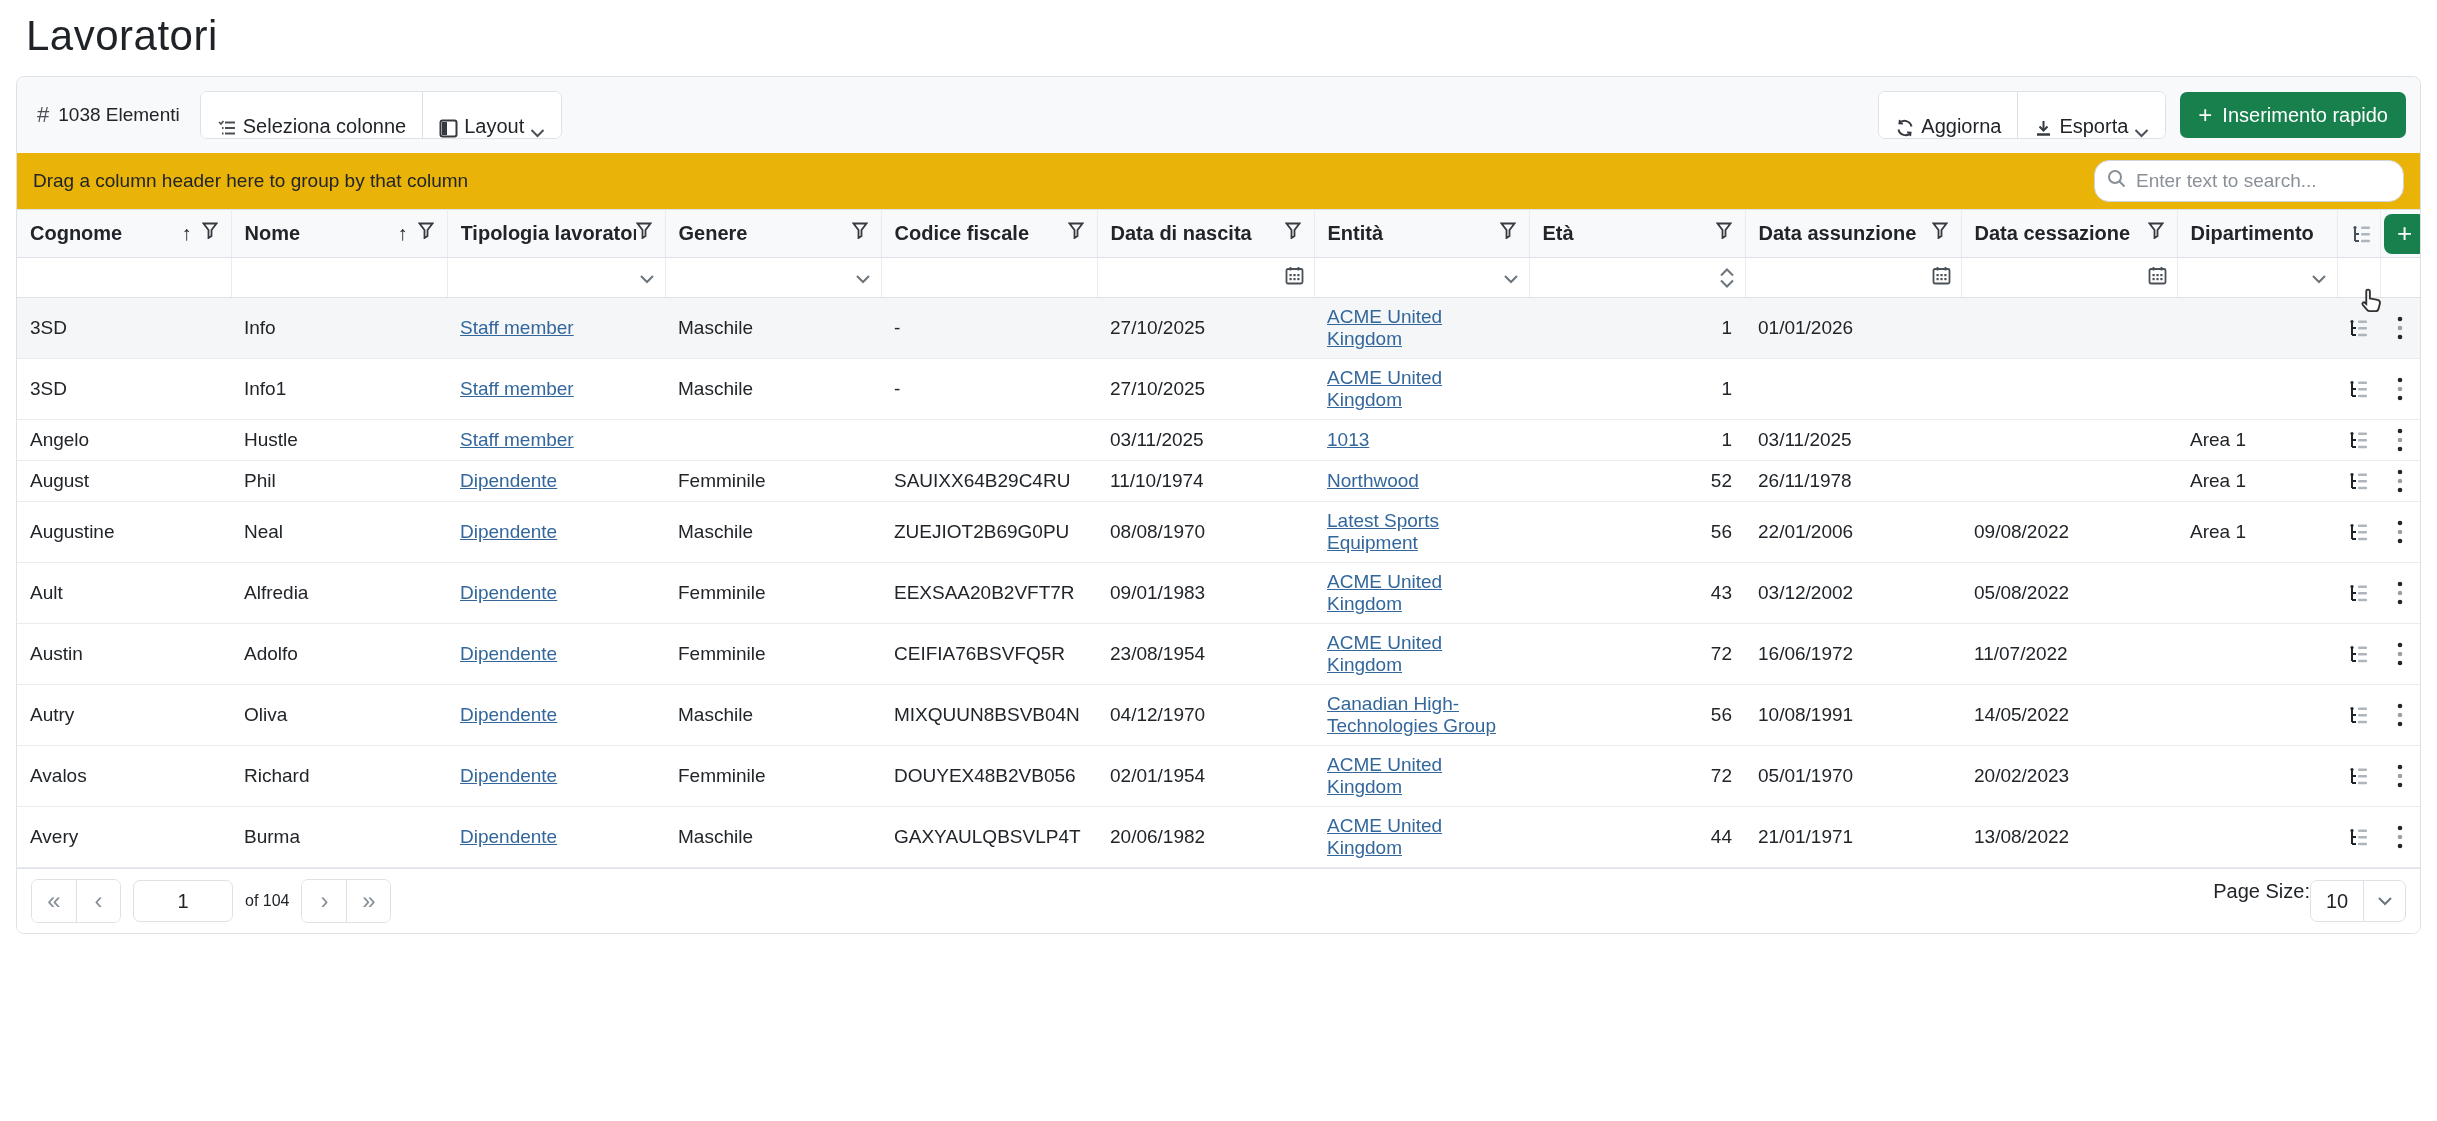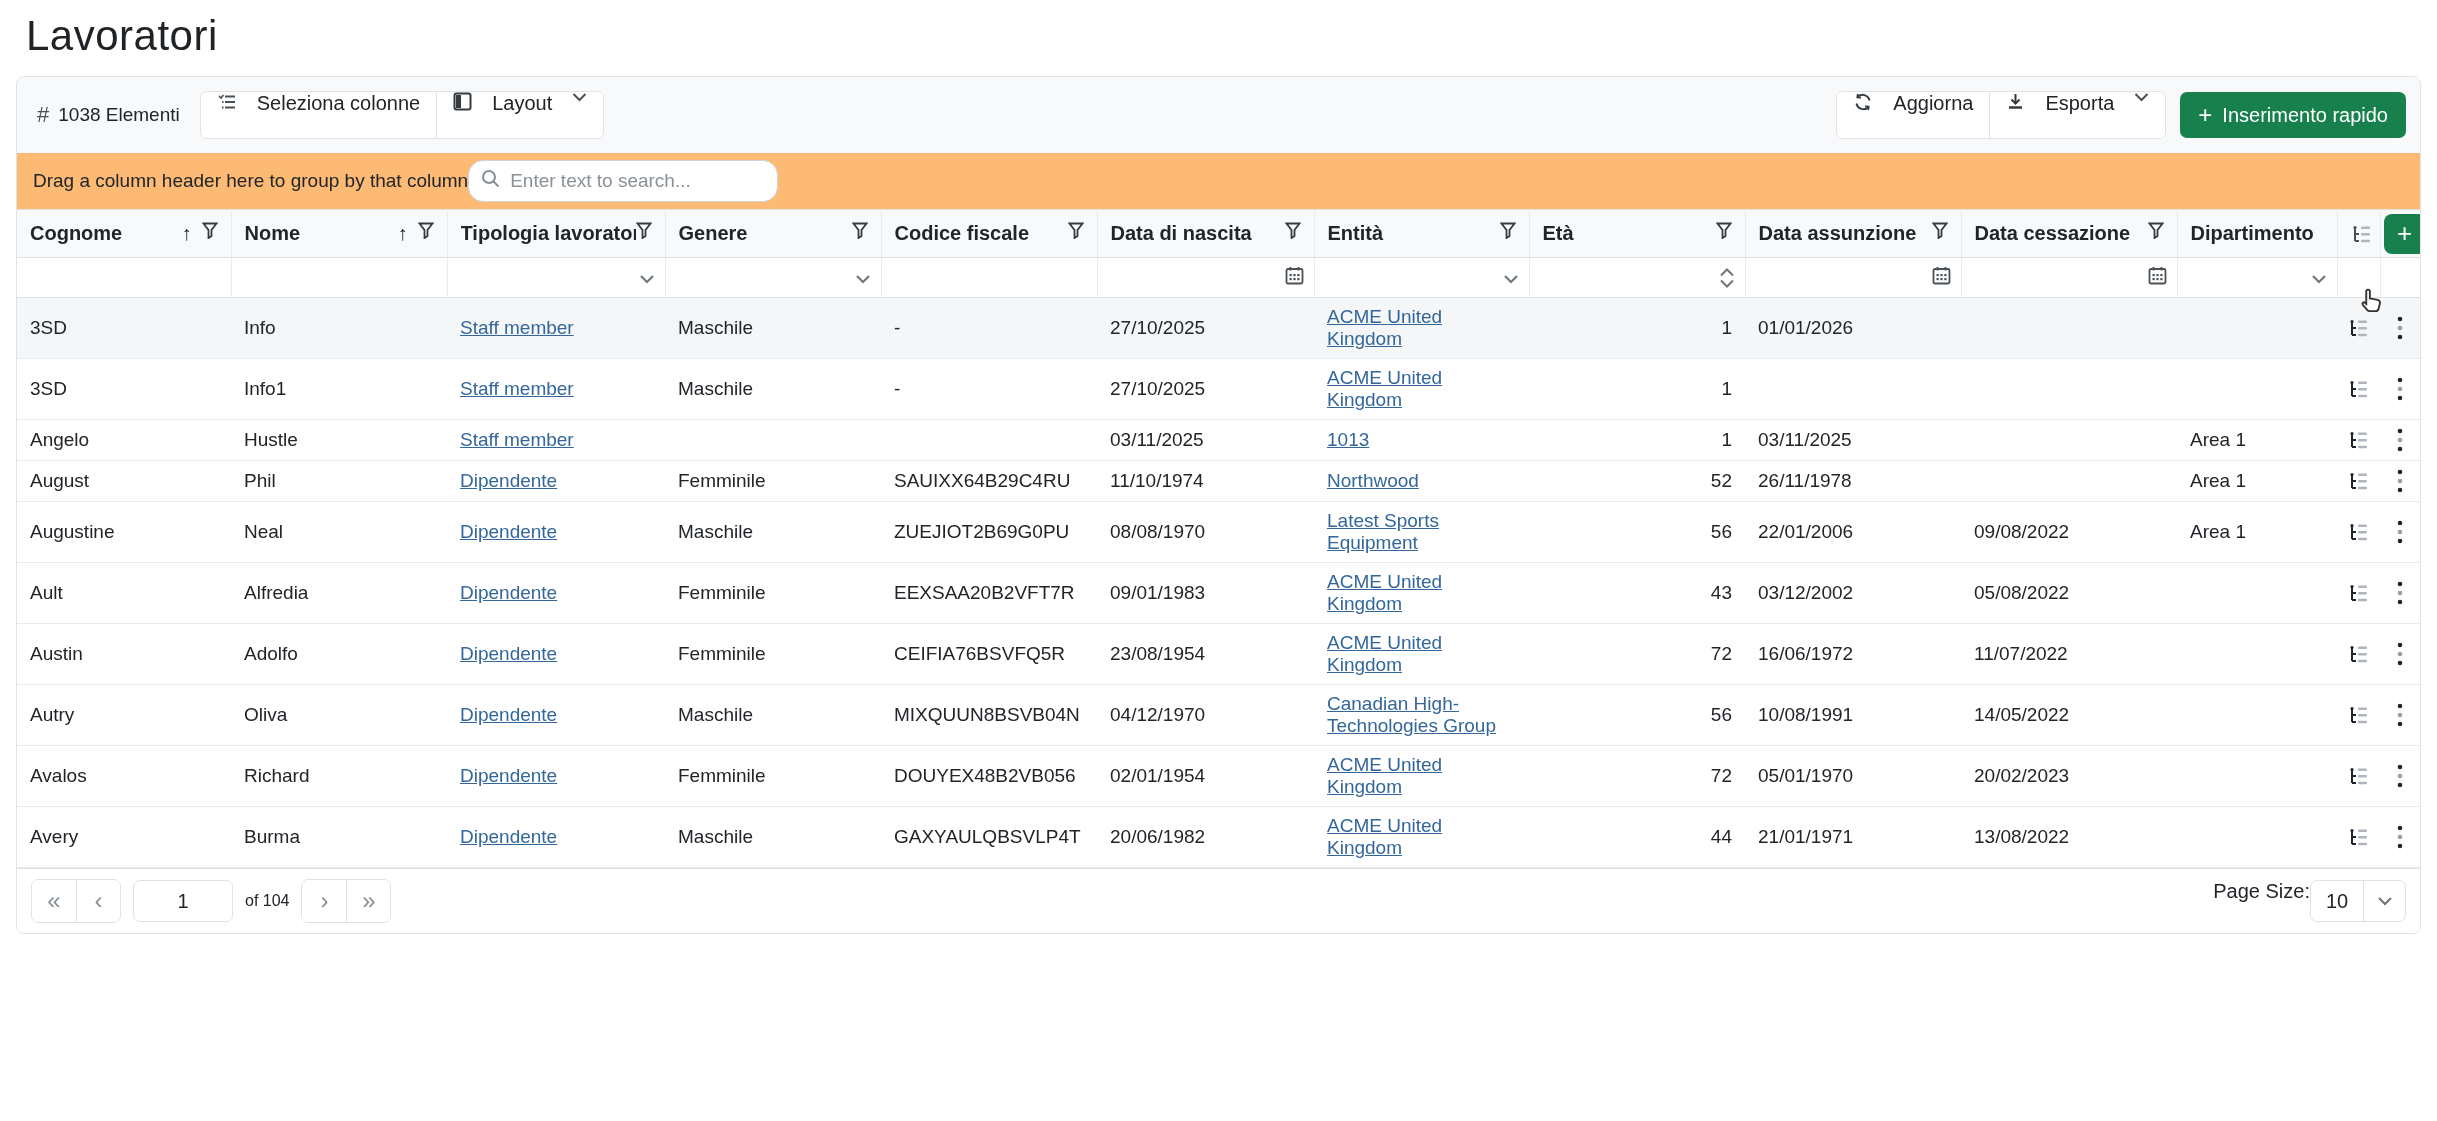--- a/index.html
+++ b/index.html
@@ -11,32 +11,32 @@
 
   .card { margin:0 16px; border:1px solid #dee2e6; border-radius:8px; overflow:hidden; background:#fff; }
 
   
   .toolbar { display:flex; justify-content:space-between; align-items:center;
     background:#f8f9fa; padding:14px 14px; }
   .tb-left, .tb-right { display:flex; align-items:center; gap:14px; }
   .count-chip { display:flex; align-items:center; gap:9px; color:#212529; padding:0 6px; }
   .hash { color:#495057; font-size:22px; font-weight:400; }
   .btn-group { display:flex; border:1px solid #dee2e6; border-radius:7px; overflow:hidden; background:#fff; }
-  .btn { display:flex; align-items:flex-start; gap:20px; background:#fff; border:none;
+  .btn { display:flex; align-items:flex-end; gap:6px; background:#fff; border:none;
     font-family:inherit; font-size:20px; color:#212529; padding:0 16px; height:46px; cursor:pointer; }
   .btn + .btn { border-left:1px solid #dee2e6; }
   .btn .ico { display:inline-flex; color:#343a40; }
   .btn-green { display:flex; align-items:center; gap:10px; background:var(--green);
     color:#fff; border:none; border-radius:7px; height:46px; padding:0 18px;
     font-family:inherit; font-size:20px; cursor:pointer; }
   .chev { display:inline-flex; color:#495057; }
 
   
-  .group-row { display:flex; align-items:center;
-    background:#fdba74; padding:12px 16px; height:56px; }
+  .group-row { display:flex; justify-content:space-between; align-items:center;
+    background:#eab308; padding:12px 16px; height:56px; }
   .group-hint { font-size:19px; color:#212529; }
   .searchbox { display:flex; align-items:center; gap:10px; border:1px solid #ced4da;
     border-radius:15px; height:42px; width:310px; padding:0 12px; background:#fff; }
   .searchbox input { border:none; outline:none; font-family:inherit; font-size:19px;
     color:#212529; width:100%; background:transparent; }
   .searchbox input::placeholder { color:#8a9097; }
 
   
   table { border-collapse:collapse; table-layout:fixed; width:2403px; }
   thead tr.hdr { background:#f8f9fa; }

